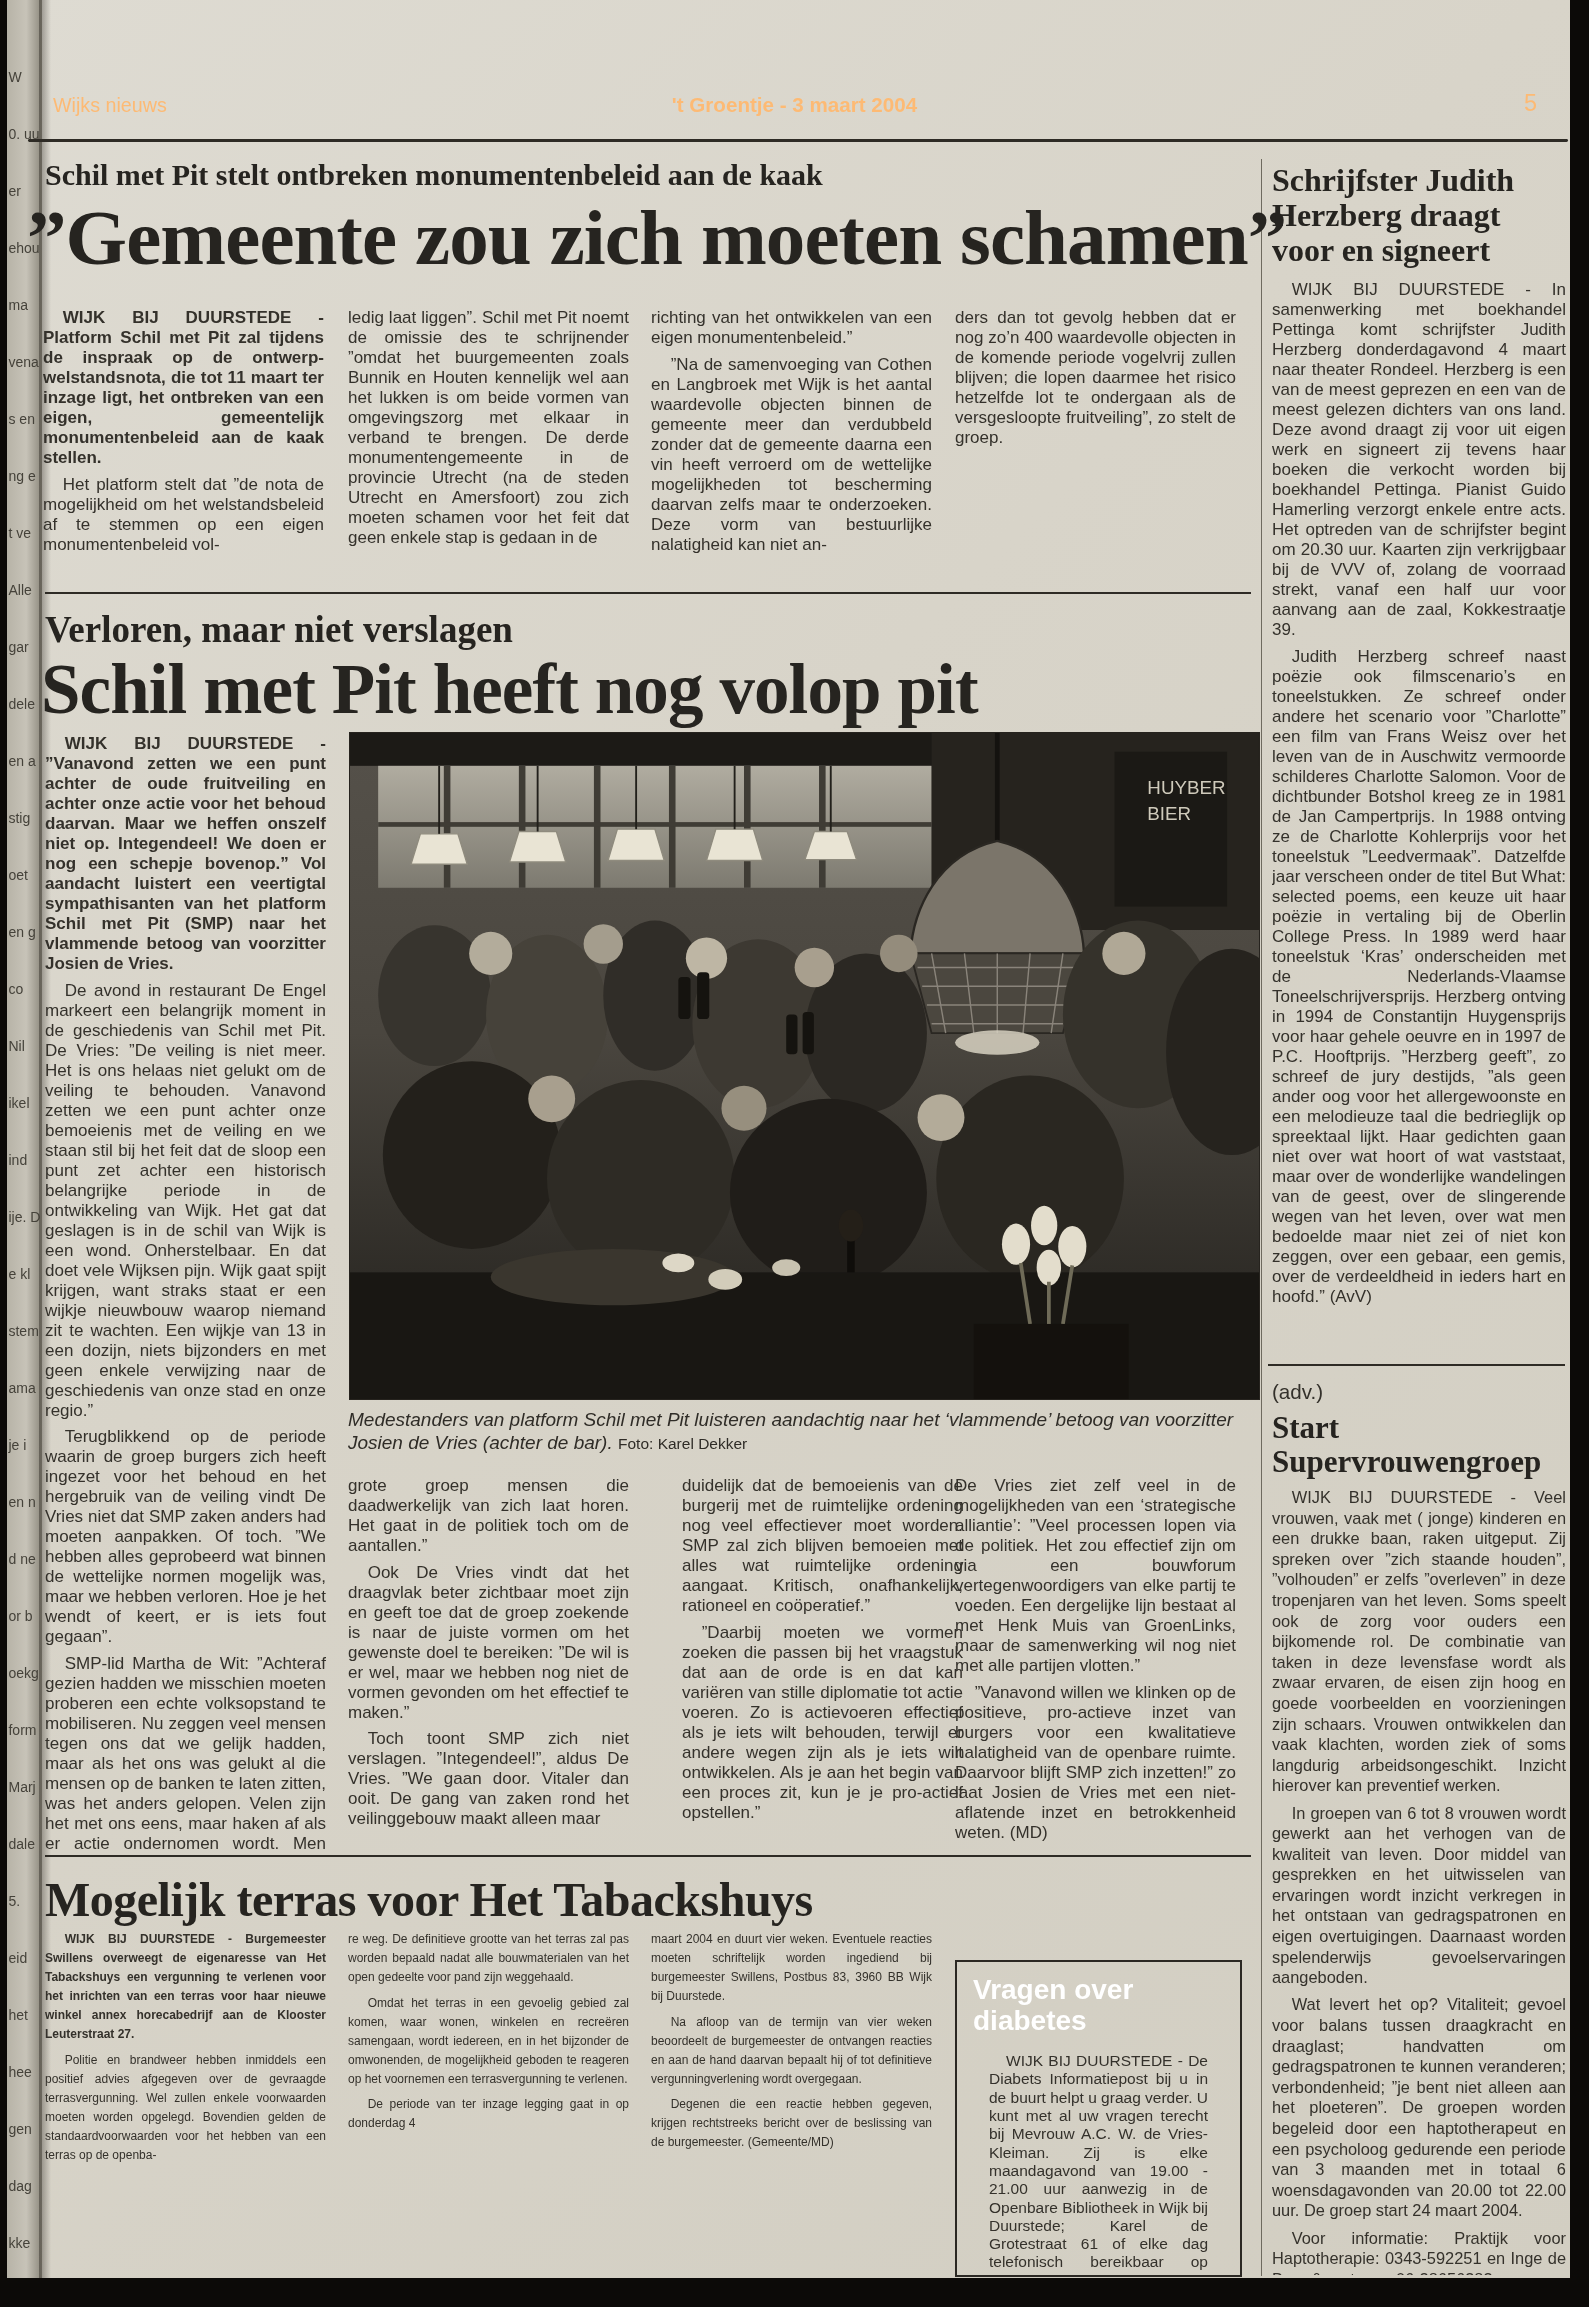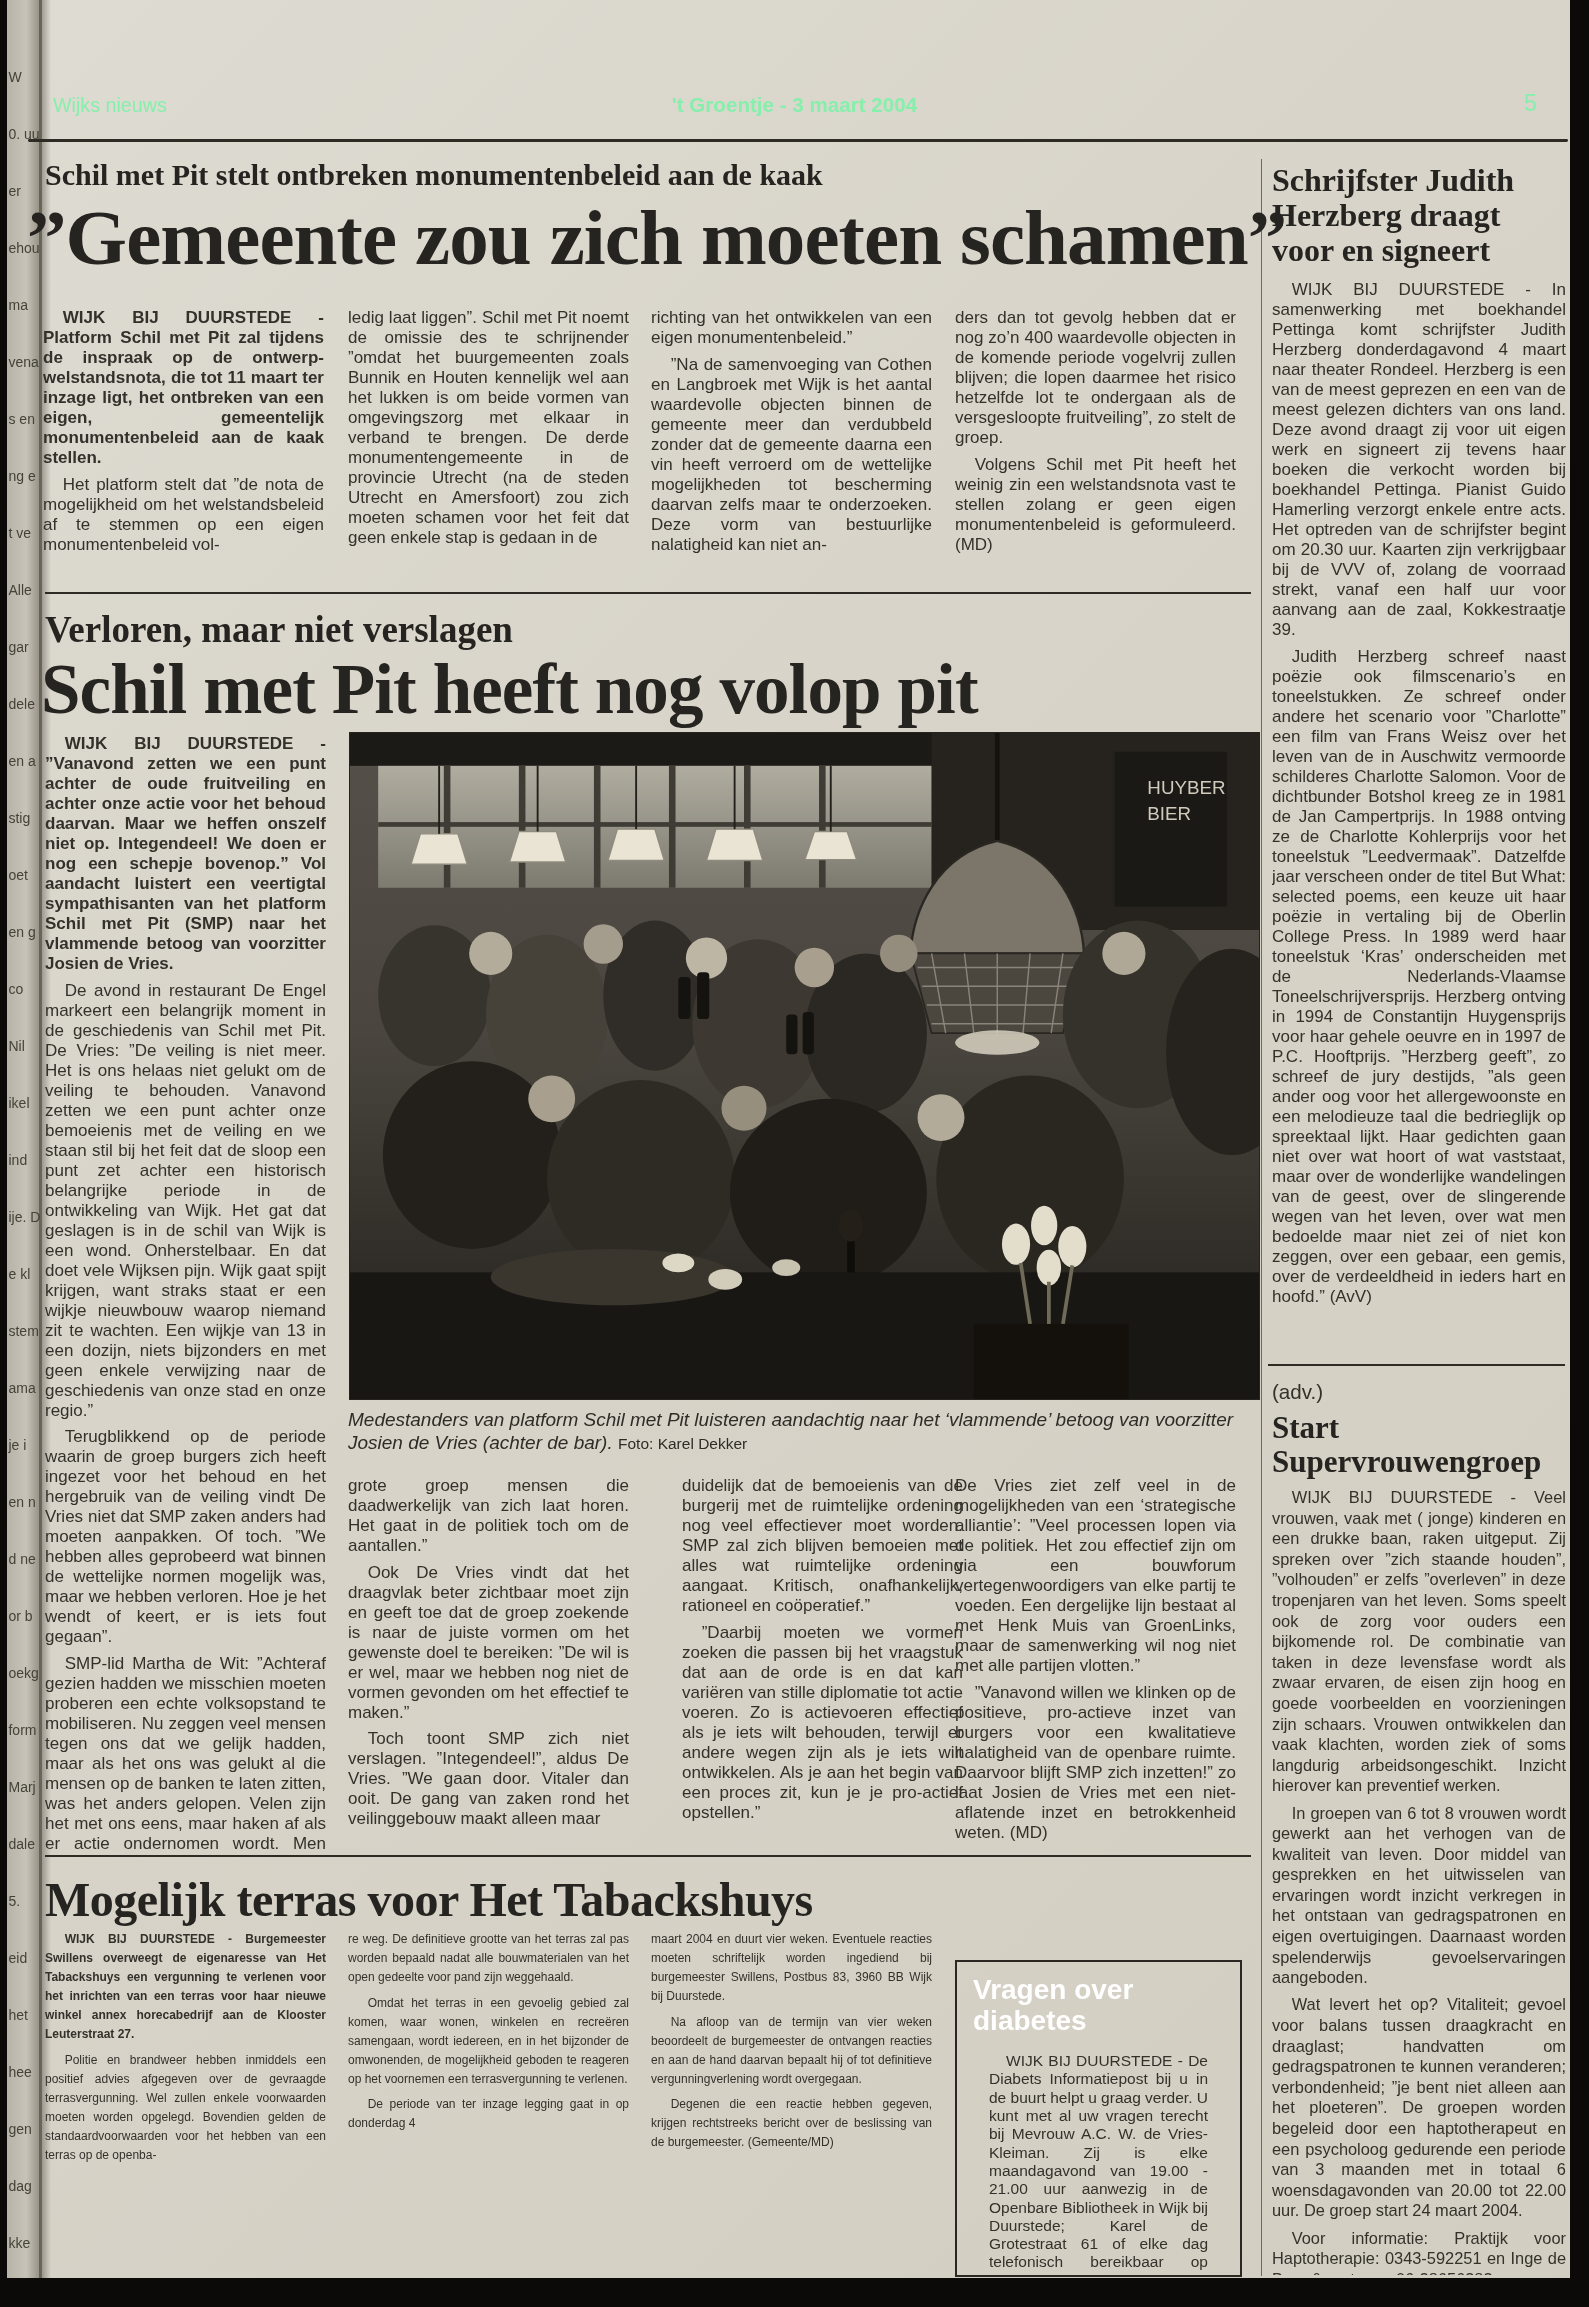--- a/index.html
+++ b/index.html
@@ -9,21 +9,21 @@
          background:linear-gradient(135deg,#dedbd2 0%,#d8d4c9 40%,#d2cec2 100%);}
   
   #edge-strip{position:absolute;left:6.6px;top:0;width:35px;height:2278px;
         background:linear-gradient(90deg,#b7b3a7 0%,#c7c3b8 55%,#8d897d 100%);
         overflow:hidden;padding-top:70px;box-sizing:border-box;}
   #edge-strip p{margin:0 0 43px 1.9px;font-size:14px;line-height:14px;color:#45423a;white-space:nowrap;}
   #edge-shadow{position:absolute;left:39px;top:0;width:12.2px;height:2278px;
         background:linear-gradient(90deg,rgba(40,36,30,.45),rgba(40,36,30,0));}
   .dark-edge{position:absolute;background:#0c0a08;}
   
-  .hdr-label{position:absolute;font-size:19.7px;color:#86efac;}
+  .hdr-label{position:absolute;font-size:19.7px;color:#fdba74;}
   .rule{position:absolute;background:#2e2b25;}
   .vrule{position:absolute;background:#6e6a5f;width:1.4px;}
   
   .serif{font-family:"Liberation Serif","DejaVu Serif",serif;}
   .kicker{position:absolute;font-weight:700;color:#262420;}
   .headline{position:absolute;font-weight:700;color:#262420;letter-spacing:-0.9px;white-space:nowrap;}
   
   .col{position:absolute;width:281px;overflow:hidden;font-size:17px;line-height:20px;
        text-align:justify;}
   .col p{margin:0;text-indent:19.7px;}
@@ -116,21 +116,20 @@
     </div>
   <div class="col" style="left:348px;top:308px;height:281px;">
       <p class="cont">ledig laat liggen”. Schil met Pit noemt de omissie des te schrijnender ”omdat het buurgemeenten zoals Bunnik en Houten kennelijk wel aan het lukken is om beide vormen van omgevingszorg met elkaar in verband te brengen. De derde monumentengemeente in de provincie Utrecht (na de steden Utrecht en Amersfoort) zou zich moeten schamen voor het feit dat geen enkele stap is gedaan in de</p>
     </div>
   <div class="col" style="left:651px;top:308px;height:281px;">
       <p class="cont">richting van het ontwikkelen van een eigen monumentenbeleid.”</p>
       <p>”Na de samenvoeging van Cothen en Langbroek met Wijk is het aantal waardevolle objecten binnen de gemeente meer dan verdubbeld zonder dat de gemeente daarna een vin heeft verroerd om de wettelijke mogelijkheden tot bescherming daarvan zelfs maar te onderzoeken. Deze vorm van bestuurlijke nalatigheid kan niet an-</p>
     </div>
   <div class="col" style="left:955px;top:308px;height:281px;">
       <p class="cont">ders dan tot gevolg hebben dat er nog zo’n 400 waardevolle objecten in de komende periode vogelvrij zullen blijven; die lopen daarmee het risico hetzelfde lot te ondergaan als de versgesloopte fruitveiling”, zo stelt de groep.</p>
-      <p>Volgens Schil met Pit heeft het weinig zin een welstandsnota vast te stellen zolang er geen eigen monumentenbeleid is geformuleerd. (MD)</p>
     </div>
   <div class="rule" style="left:45px;top:592px;width:1206px;height:1.9px;"></div>
 
   <div class="kicker serif" style="left:45px;top:608px;font-size:37px;">Verloren, maar niet verslagen</div>
   <div class="headline serif" style="left:41px;top:649px;font-size:71px;">Schil met Pit heeft nog volop pit</div>
   <div class="col" style="left:45px;top:734px;height:1115px;">
       <p class="lead">WIJK BIJ DUURSTEDE - ”Vanavond zetten we een punt achter de oude fruitveiling en achter onze actie voor het behoud daarvan. Maar we heffen onszelf niet op. Integendeel! We doen er nog een schepje bovenop.” Vol aandacht luistert een veertigtal sympathisanten van het platform Schil met Pit (SMP) naar het vlammende betoog van voorzitter Josien de Vries.</p>
       <p>De avond in restaurant De Engel markeert een belangrijk moment in de geschiedenis van Schil met Pit. De Vries: ”De veiling is niet meer. Het is ons helaas niet gelukt om de veiling te behouden. Vanavond zetten we een punt achter onze bemoeienis met de veiling en we staan stil bij het feit dat de sloop een punt zet achter een historisch belangrijke periode in de ontwikkeling van Wijk. Het gat dat geslagen is in de schil van Wijk is een wond. Onherstelbaar. En dat doet vele Wijksen pijn. Wijk gaat spijt krijgen, want straks staat er een wijkje nieuwbouw waarop niemand zit te wachten. Een wijkje van 13 in een dozijn, niets bijzonders en met geen enkele verwijzing naar de geschiedenis van onze stad en onze regio.”</p>
       <p>Terugblikkend op de periode waarin de groep burgers zich heeft ingezet voor het behoud en het hergebruik van de veiling vindt De Vries niet dat SMP zaken anders had moeten aanpakken. Of toch. ”We hebben alles geprobeerd wat binnen de wettelijke normen mogelijk was, maar we hebben verloren. Hoe je het wendt of keert, er is iets fout gegaan”.</p>
       <p>SMP-lid Martha de Wit: ”Achteraf gezien hadden we misschien moeten proberen een echte volksopstand te mobiliseren. Nu zeggen veel mensen tegen ons dat we gelijk hadden, maar als het ons was gelukt al die mensen op de banken te laten zitten, was het anders gelopen. Velen zijn het met ons eens, maar haken af als er actie ondernomen wordt. Men realiseert zich niet de impact van een</p>

